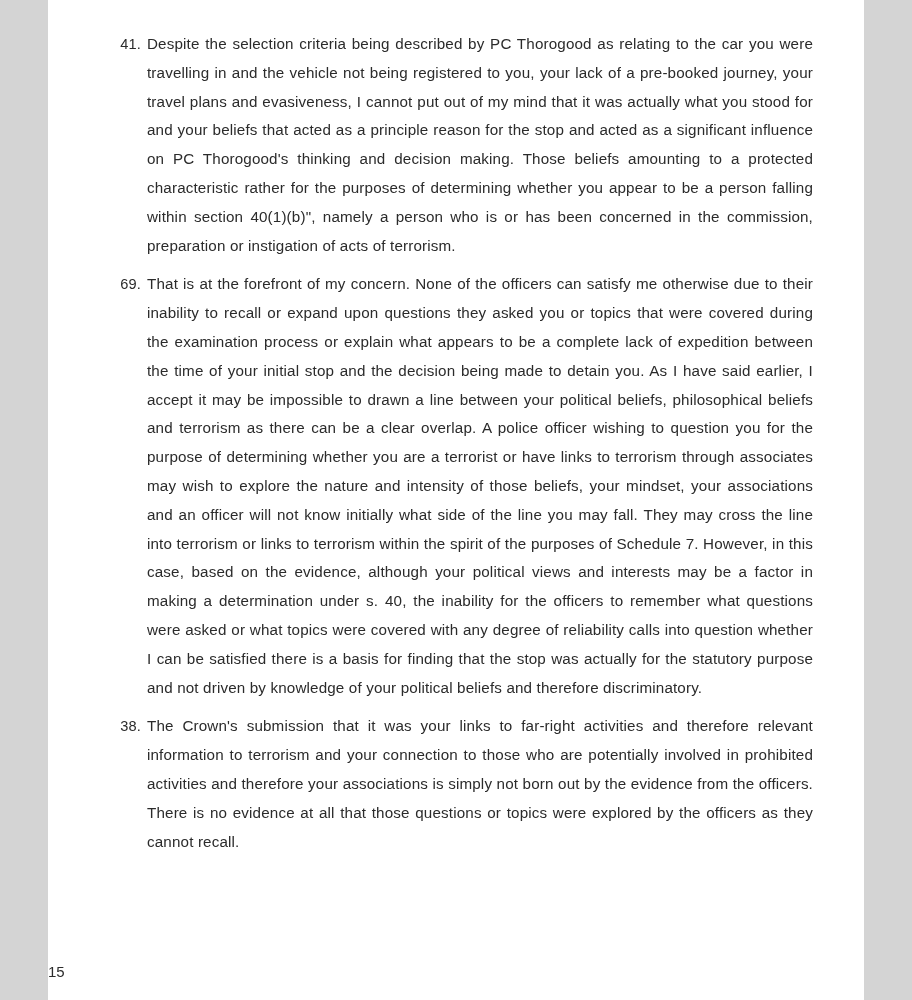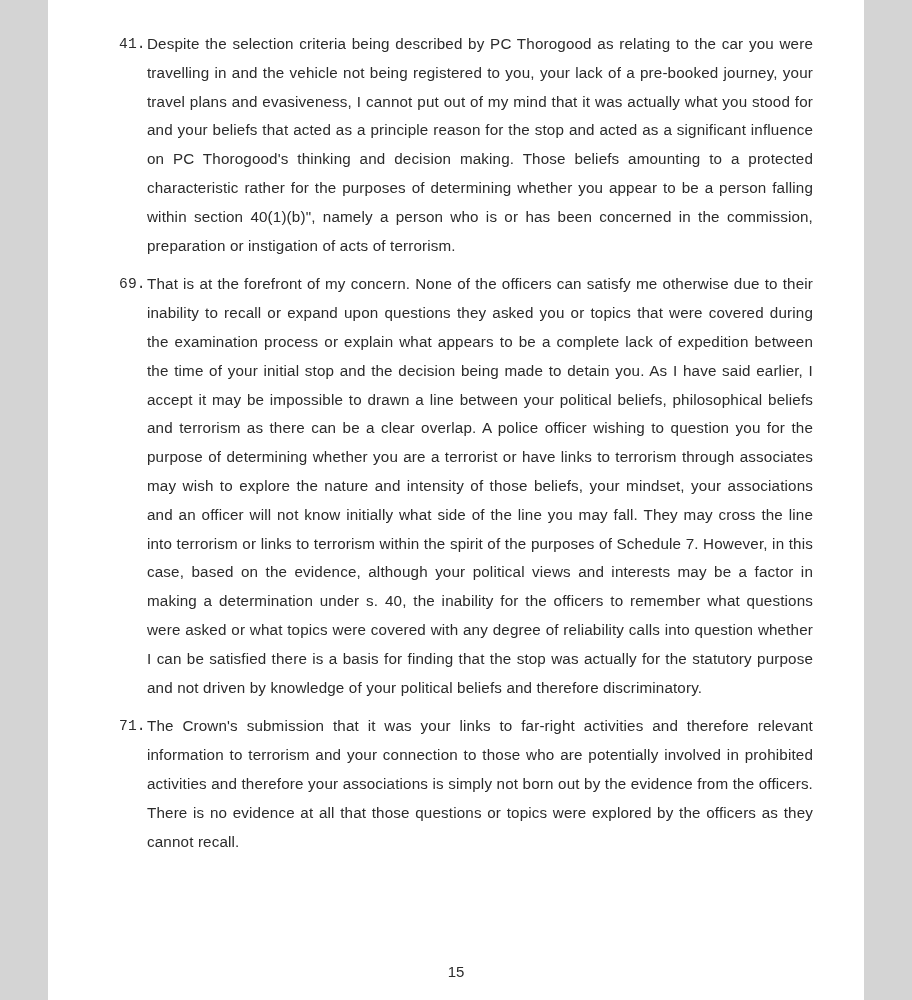--- a/index.html
+++ b/index.html
@@ -51,32 +51,31 @@
   }
   .para-num {
     position: absolute;
     left: 0;
     top: 0;
     width: 22px;
     text-align: right;
     font-size: 14.6px;
     line-height: 28.8px;
     color: #2b2b2b;
-    font-family: Liberation Mono, monospace;
   }
   .para-text {
     display: block;
   }
   
   #page-number {
     position: absolute;
     left: 0;
     right: 0;
     top: 963px;
-    text-align: center;
+    text-align: left;
     font-size: 15px;
     line-height: 18px;
     color: #2b2b2b;
   }
 </style>
 </head>
 <body>
 
 <div id="viewer">
   <div id="page">
@@ -86,21 +85,21 @@
         <span class="para-num">41.</span>
         <span class="para-text">Despite the selection criteria being described by PC Thorogood as relating to the car you were travelling in and the vehicle not being registered to you, your lack of a pre-booked journey, your travel plans and evasiveness, I cannot put out of my mind that it was actually what you stood for and your beliefs that acted as a principle reason for the stop and acted as a significant influence on PC Thorogood's thinking and decision making. Those beliefs amounting to a protected characteristic rather for the purposes of determining whether you appear to be a person falling within section 40(1)(b)", namely a person who is or has been concerned in the commission, preparation or instigation of acts of terrorism.</span>
       </div>
 
       <div class="para">
         <span class="para-num">69.</span>
         <span class="para-text">That is at the forefront of my concern. None of the officers can satisfy me otherwise due to their inability to recall or expand upon questions they asked you or topics that were covered during the examination process or explain what appears to be a complete lack of expedition between the time of your initial stop and the decision being made to detain you. As I have said earlier, I accept it may be impossible to drawn a line between your political beliefs, philosophical beliefs and terrorism as there can be a clear overlap. A police officer wishing to question you for the purpose of determining whether you are a terrorist or have links to terrorism through associates may wish to explore the nature and intensity of those beliefs, your mindset, your associations and an officer will not know initially what side of the line you may fall. They may cross the line into terrorism or links to terrorism within the spirit of the purposes of Schedule 7. However, in this case, based on the evidence, although your political views and interests may be a factor in making a determination under s. 40, the inability for the officers to remember what questions were asked or what topics were covered with any degree of reliability calls into question whether I can be satisfied there is a basis for finding that the stop was actually for the statutory purpose and not driven by knowledge of your political beliefs and therefore discriminatory.</span>
       </div>
 
       <div class="para">
-        <span class="para-num">71.</span>
+        <span class="para-num">38.</span>
         <span class="para-text">The Crown's submission that it was your links to far-right activities and therefore relevant information to terrorism and your connection to those who are potentially involved in prohibited activities and therefore your associations is simply not born out by the evidence from the officers. There is no evidence at all that those questions or topics were explored by the officers as they cannot recall.</span>
       </div>
 
 
     </div>
 
     <div id="page-number">15</div>
   </div>
 </div>
 

